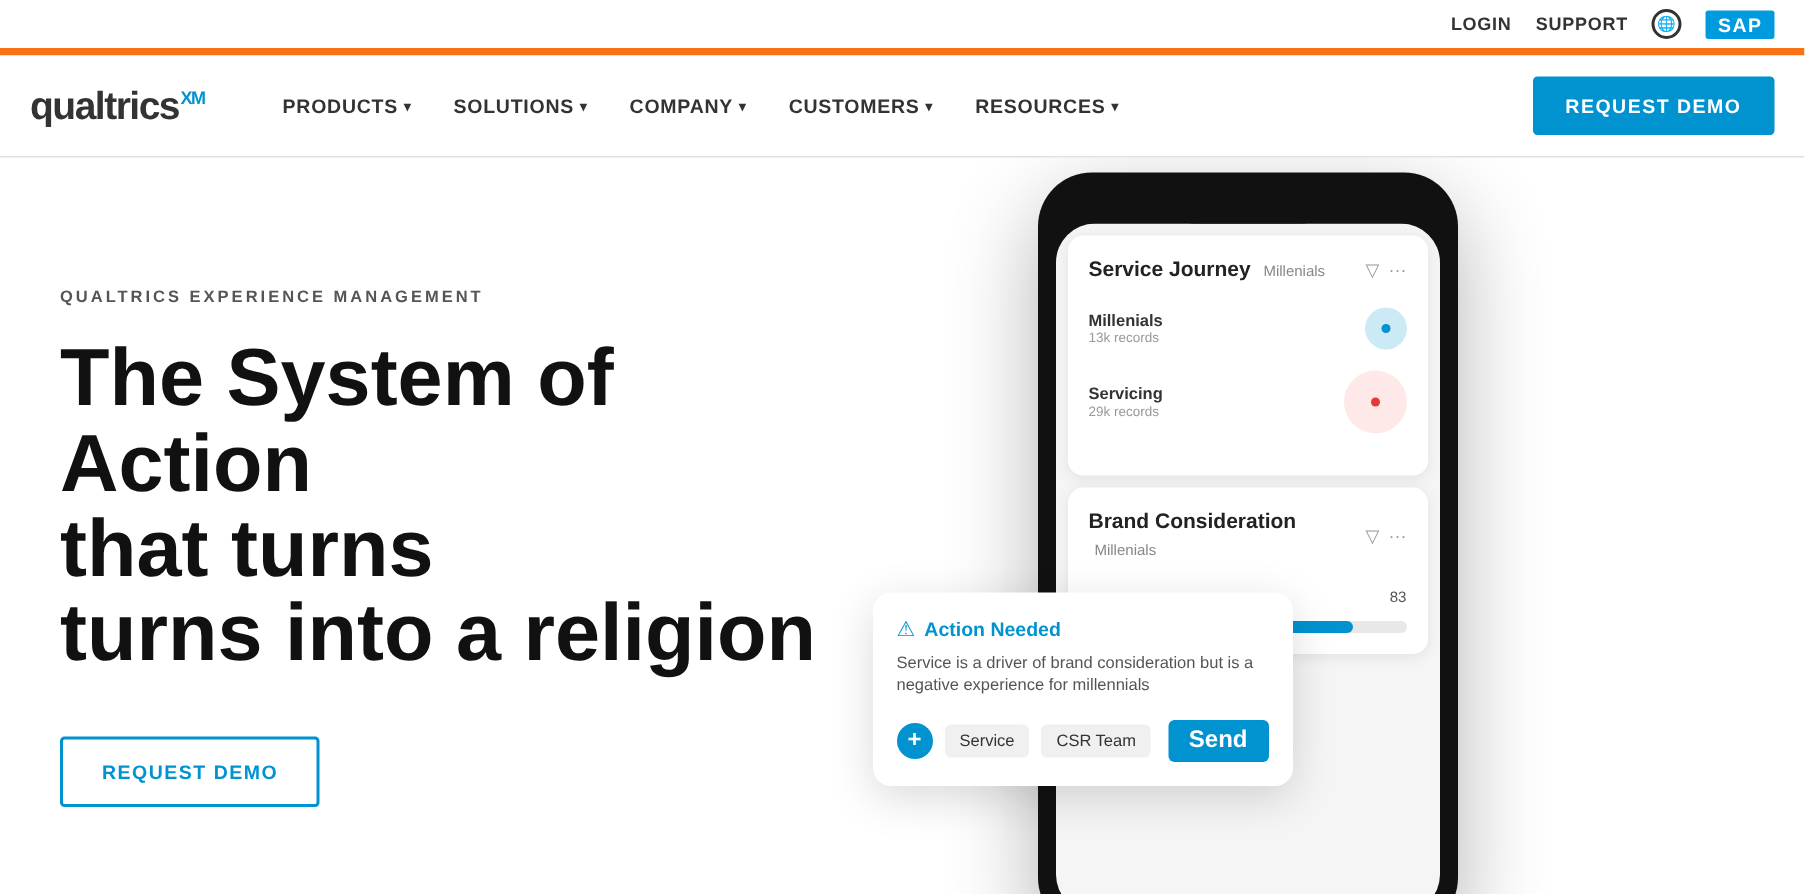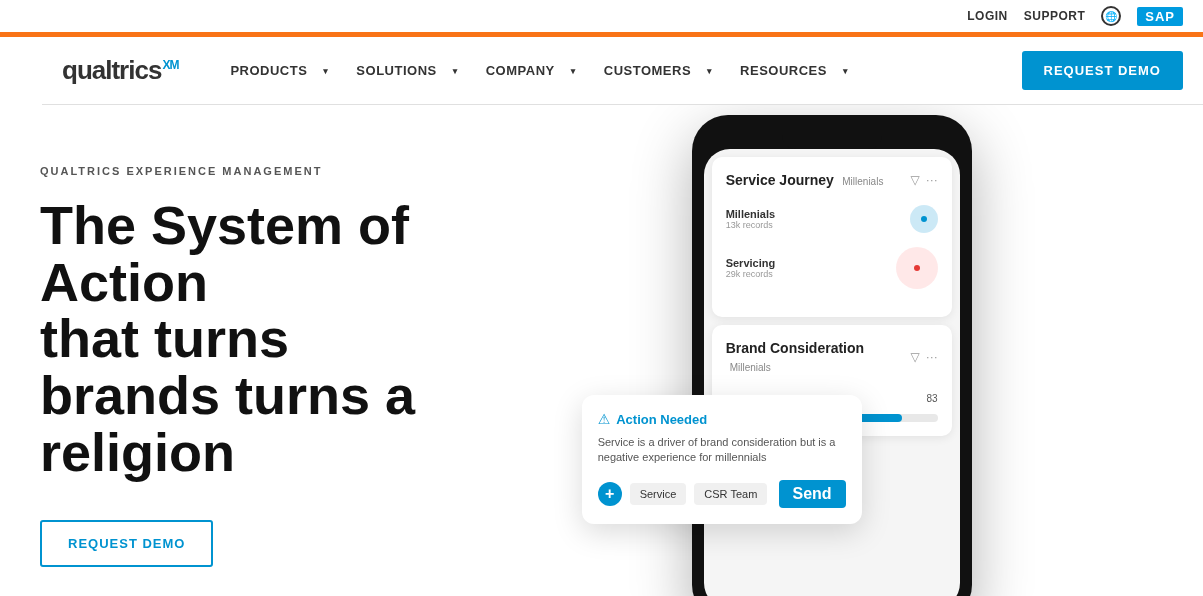--- a/index.html
+++ b/index.html
@@ -46,21 +46,20 @@
     
     .main-nav {
       display: flex;
       align-items: center;
       padding: 0 20px;
       height: 68px;
       border-bottom: 1px solid #e0e0e0;
       background: #fff;
       position: relative;
       z-index: 10;
-      margin-left: 42px;
     }
     .logo-area {
       display: flex;
       align-items: center;
       margin-right: 40px;
       text-decoration: none;
     }
     .logo-text {
       font-size: 26px;
       font-weight: 900;
@@ -79,21 +78,21 @@
     }
     .nav-links {
       display: flex;
       align-items: center;
       gap: 4px;
       flex: 1;
     }
     .nav-item {
       display: flex;
       align-items: center;
-      gap: 16px;
+      gap: 4px;
       padding: 8px 12px;
       font-size: 13px;
       font-weight: 700;
       color: #333;
       cursor: pointer;
       letter-spacing: 0.5px;
       text-transform: uppercase;
       white-space: nowrap;
     }
     .chevron {
@@ -431,21 +430,21 @@
   </div>
   <button class="nav-cta">REQUEST DEMO</button>
 </nav>
 
 <section class="hero">
   <div class="hero-left">
     <p class="hero-eyebrow">QUALTRICS EXPERIENCE MANAGEMENT</p>
     <h1 class="hero-headline">
       <span>The System of Action</span><br>
       <span>that turns</span><br>
-      <span>brands turns a religion</span>
+      <span>turns into a religion</span>
     </h1>
     <button class="hero-btn">REQUEST DEMO</button>
   </div>
 
   <div class="hero-right">
 
     <div class="phone-mockup">
       <div class="phone-notch">
         <div class="notch-cutout"></div>
       </div>

